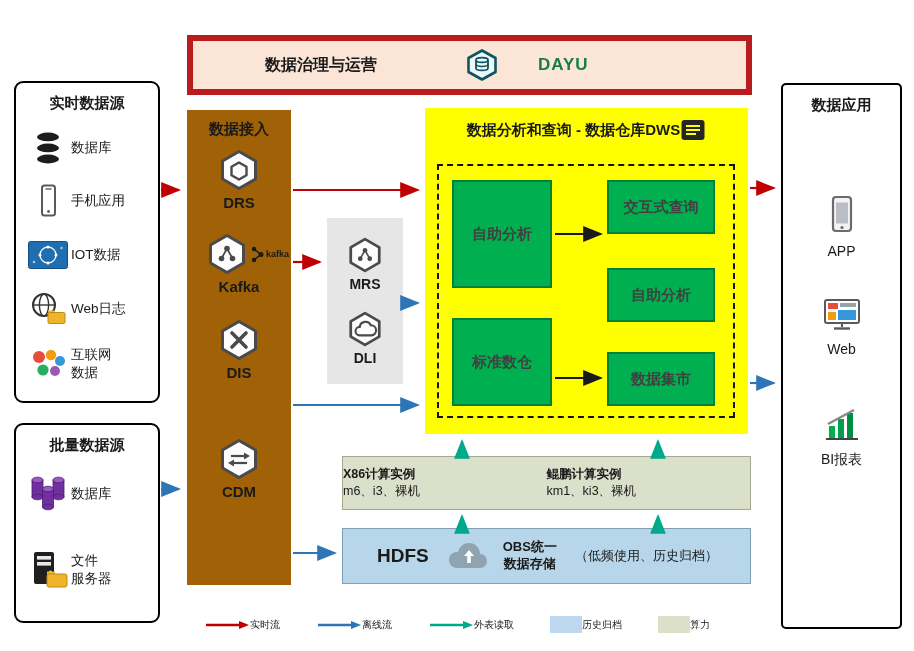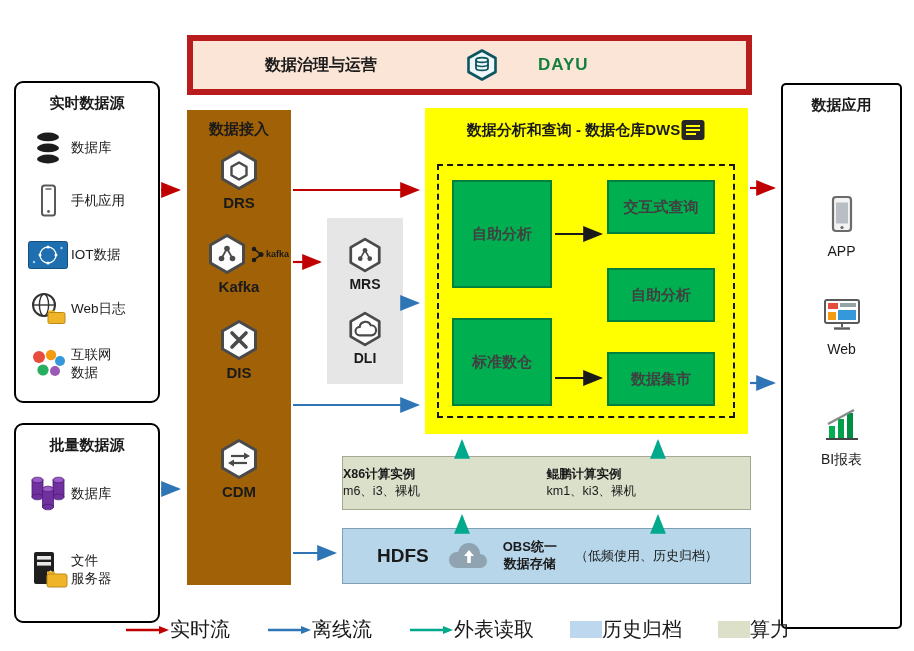--- a/index.html
+++ b/index.html
@@ -57,21 +57,21 @@
   .obs-text{font-weight:bold;font-size:13px;text-align:center;line-height:1.3;}
   .obs-note{font-size:13px;margin-left:4px;}
 
   
   .apps{left:781px;top:35px;width:121px;height:546px;border-radius:5px;}
   .app-item{position:absolute;left:0;width:100%;display:flex;flex-direction:column;align-items:center;gap:7px;}
   .app-item .lbl{font-size:14px;text-align:center;}
 
   
   .legend{left:0;top:616px;width:914px;display:flex;justify-content:center;align-items:center;gap:36px;}
-  .leg-item{display:flex;align-items:center;font-size:20px;}
+  .leg-item{display:flex;align-items:center;font-size:10px;}
   .swatch{width:32px;height:17px;display:inline-block;}
   .sw-archive{background:#bdd7ee;}
   .sw-compute{background:#dce0c8;}
 </style>
 </head>
 <body>
 
 <div id="canvas">
 
   <svg class="abs" style="left:0;top:0;z-index:6;pointer-events:none" width="914" height="651" viewBox="0 0 914 651">

